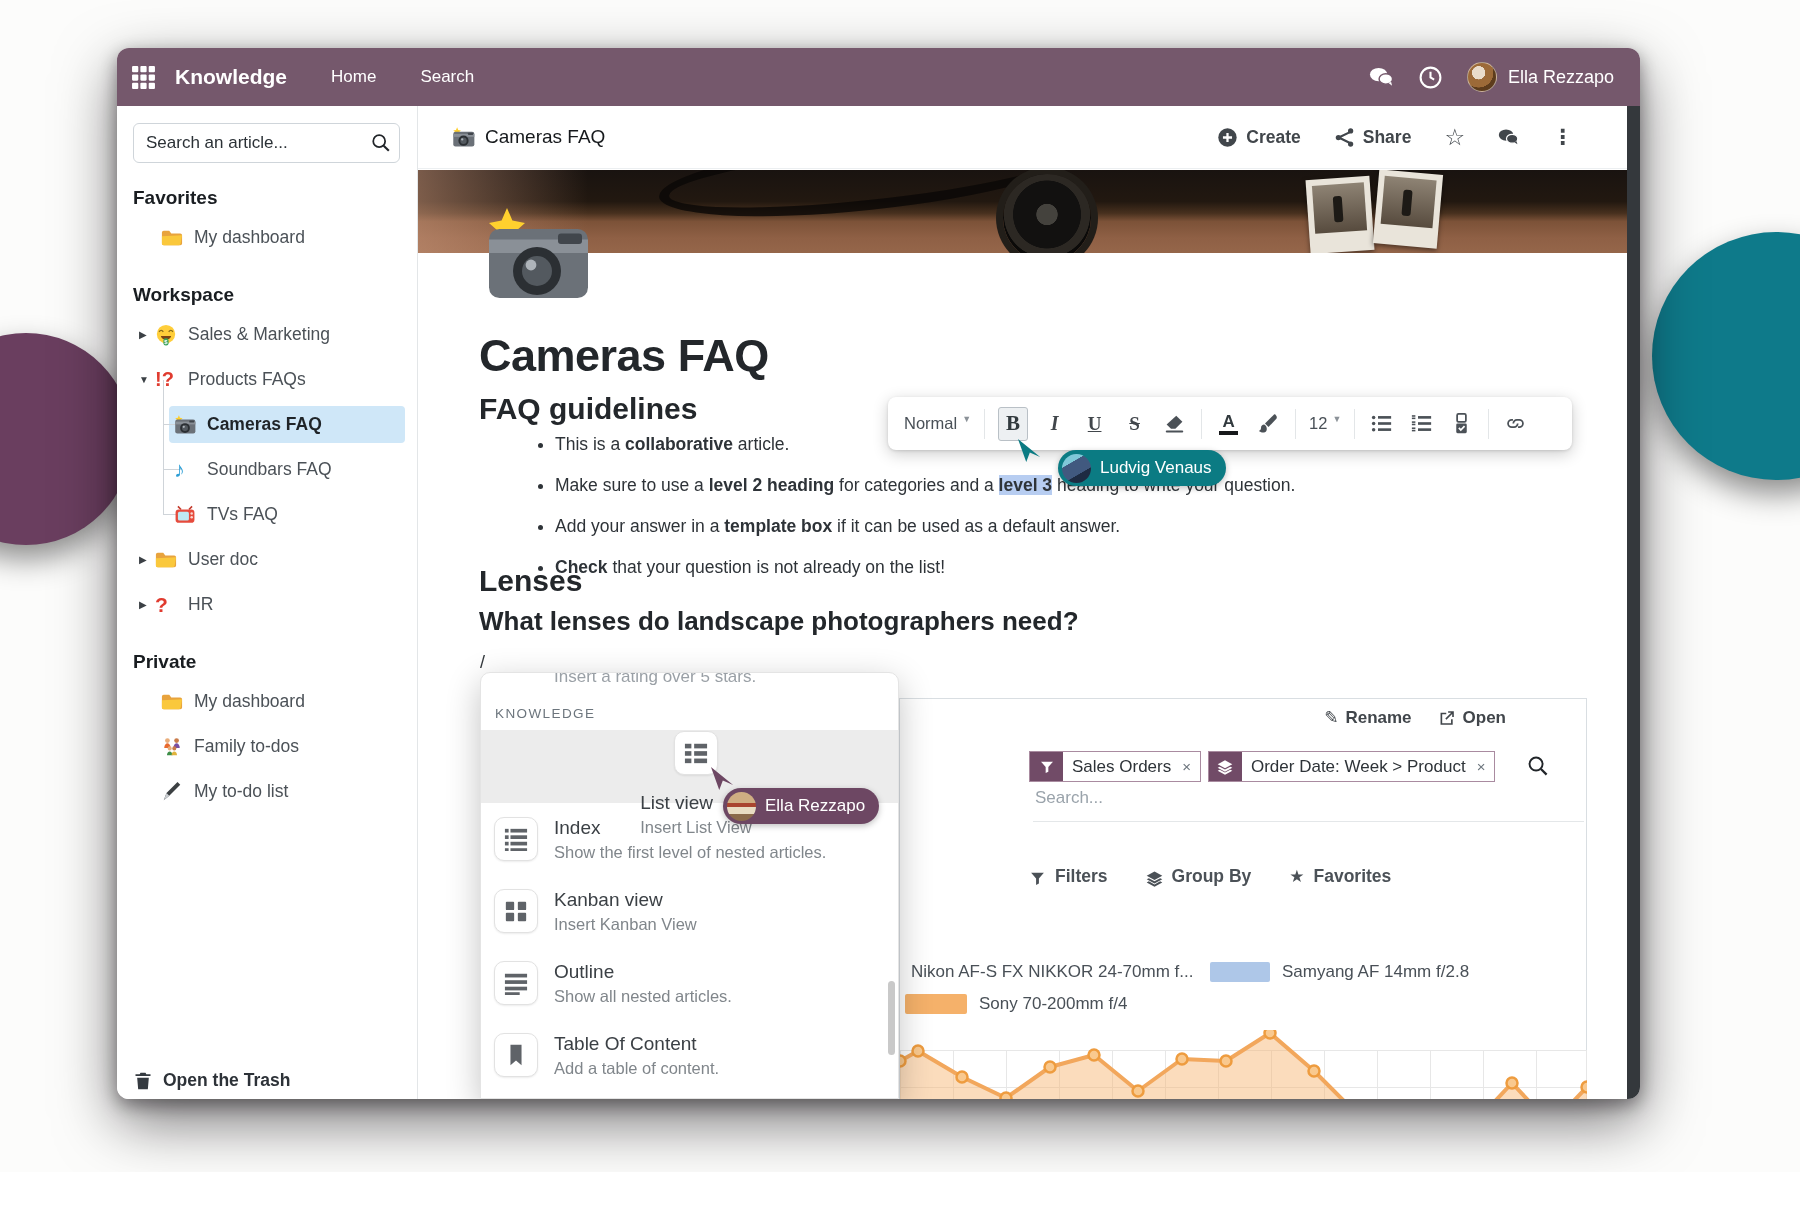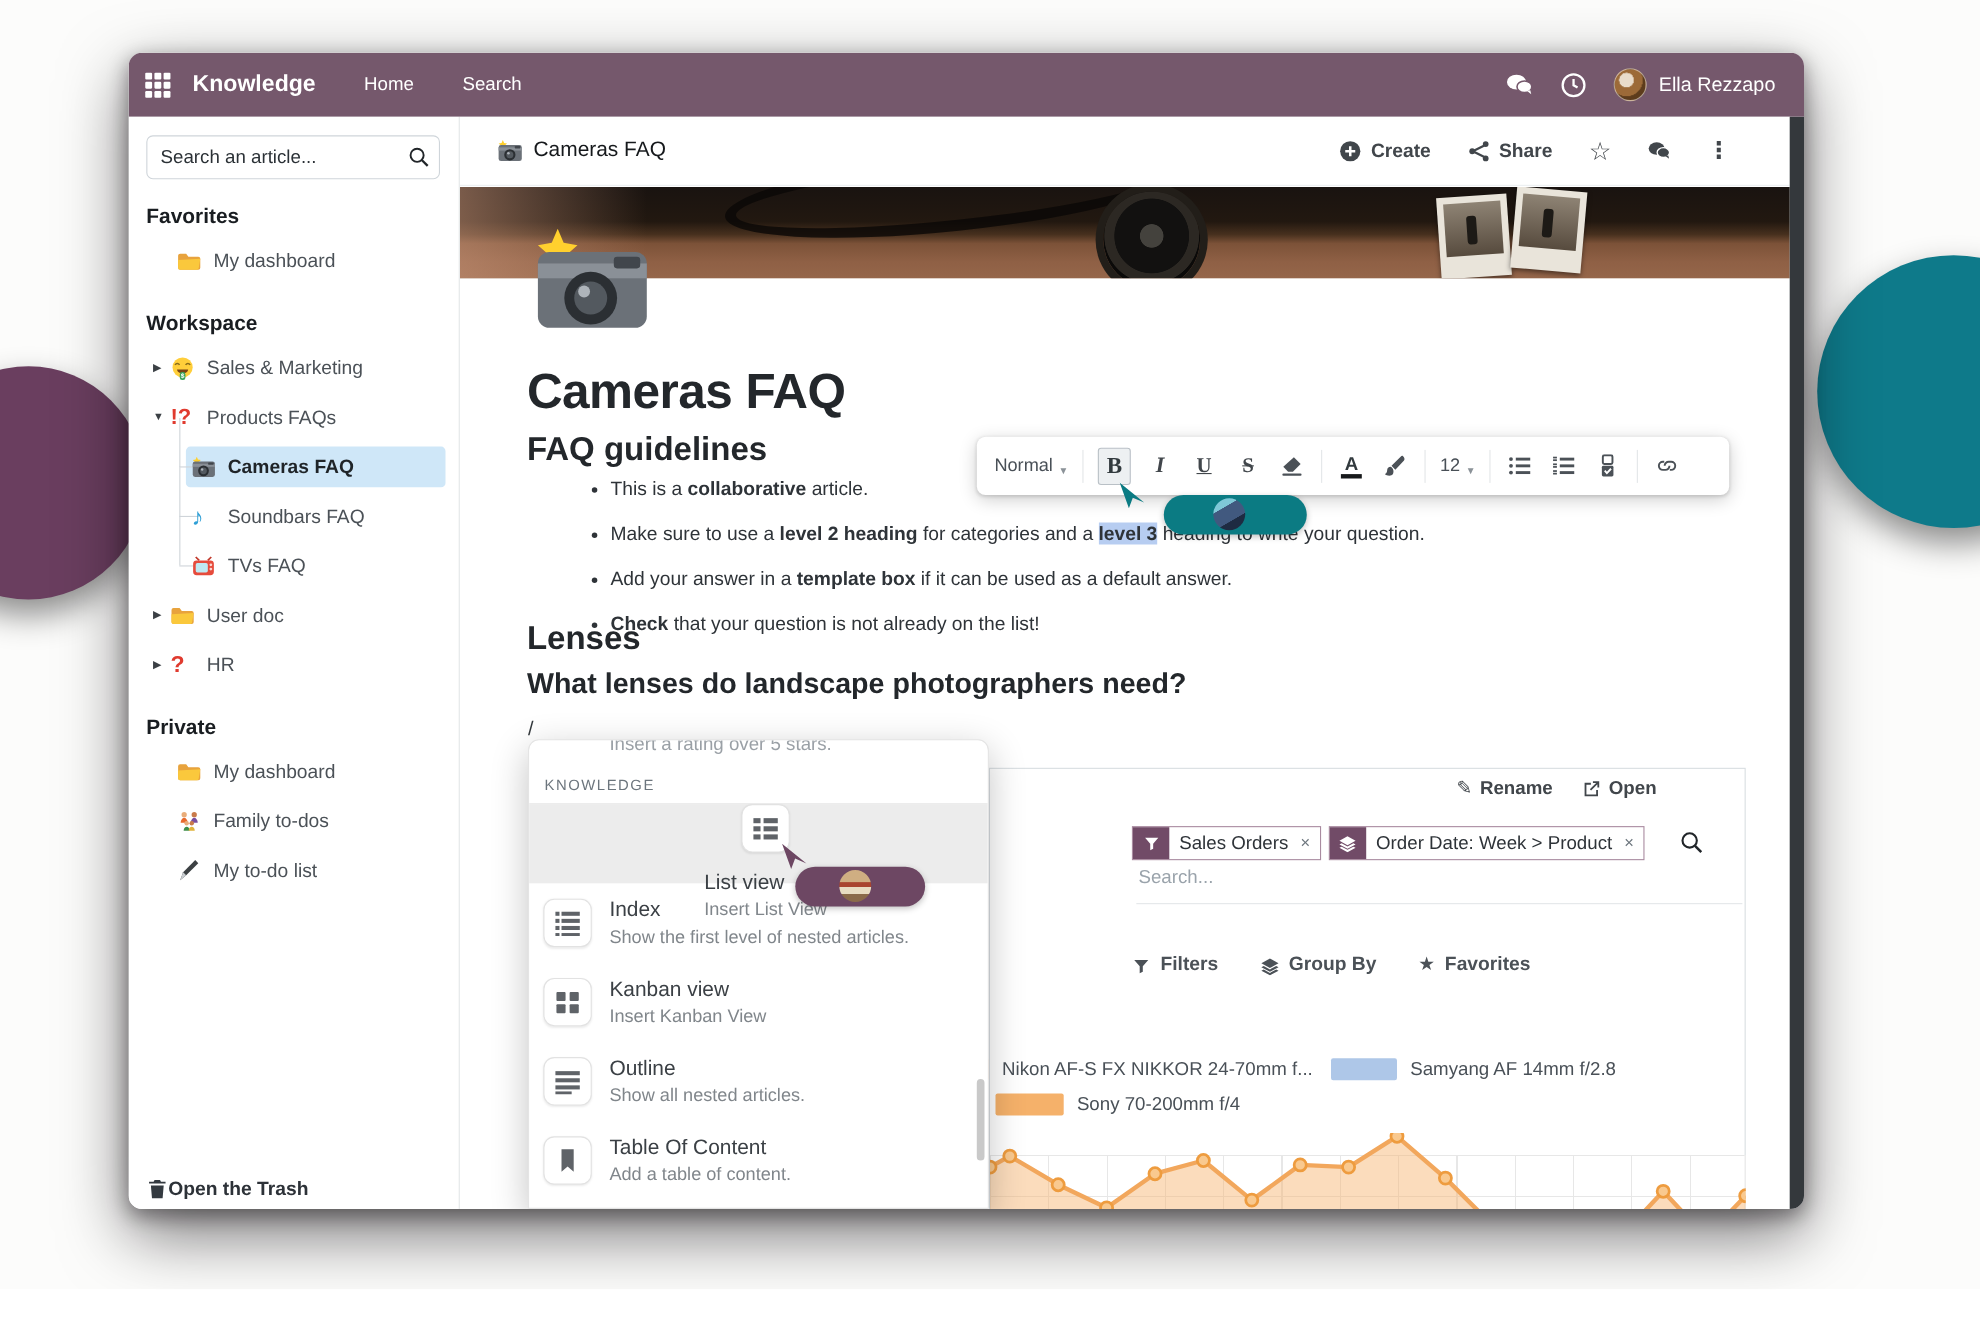--- a/index.html
+++ b/index.html
@@ -35,21 +35,21 @@
   .srow .caret{width:16px;margin-left:6px;font-size:10px;color:#3b4045;flex:0 0 auto;}
   .srow .sp{width:22px;margin-left:6px;flex:0 0 auto;}
   .srow .sic{width:22px;height:22px;margin-right:11px;flex:0 0 auto;}
   .srow.child{padding-left:41px;}
   .srow.child::before{content:"";position:absolute;left:30px;top:-22px;height:45px;border-left:1px solid #cfd4d9;}
   .srow.child::after{content:"";position:absolute;left:30px;top:22px;width:18px;border-top:1px solid #cfd4d9;}
   .srow.child.last-child::before{height:44px;}
   .srow.selected .rowbg{position:absolute;left:36px;right:-4px;top:4px;bottom:4px;background:#CFE7F8;border-radius:4px;z-index:0;}
   .srow>*{position:relative;z-index:1;}
   .srow.selected .slb{font-weight:700;color:#1f2428;}
-  .sb-trash{position:absolute;left:16px;bottom:8px;display:flex;align-items:center;font-size:17.5px;font-weight:600;color:#2d3238;cursor:pointer;}
+  .sb-trash{position:absolute;left:16px;bottom:8px;display:flex;align-items:center;gap:10px;font-size:17.5px;font-weight:600;color:#2d3238;cursor:pointer;}
   .sb-trash .sic{width:20px;height:20px;}
 
   
   .art-header{position:absolute;left:301px;top:58px;width:1209px;height:63px;background:#fff;border-bottom:1px solid #eceff1;z-index:8;display:flex;align-items:center;}
   .bc{display:flex;align-items:center;gap:10px;margin-left:34px;}
   .bc .sic{width:23px;height:21px;}
   .bc-title{font-size:19px;color:#16191c;}
   .art-actions{position:absolute;right:54px;display:flex;align-items:center;gap:33px;}
   .act{display:flex;align-items:center;gap:8px;font-size:17.5px;font-weight:600;color:#41464b;cursor:pointer;}
   .act .sic{width:21px;height:21px;}
@@ -78,36 +78,36 @@
   .bullets .b{font-weight:700;}
   .bullets .hl{background:#B7CDF1;}
   .h2b{position:absolute;left:362px;top:516px;font-size:30px;font-weight:700;color:#23272b;z-index:3;}
   .h3a{position:absolute;left:362px;top:558px;font-size:26px;font-weight:700;color:#23272b;z-index:3;}
   .typed{position:absolute;left:363px;top:604px;font-size:18px;color:#33383c;z-index:3;}
 
   
   .toolbar{position:absolute;left:771px;top:349px;width:684px;height:53px;background:#fff;border-radius:8px;z-index:45;
     box-shadow:0 4px 16px rgba(0,0,0,.2),0 1px 3px rgba(0,0,0,.12);display:flex;align-items:center;gap:13px;padding:0 16px;}
   .tb-sep{width:1px;height:30px;background:#e3e6e8;flex:0 0 auto;}
-  .tb-lbl{font-size:16.5px;color:#495057;display:flex;align-items:flex-end;gap:5px;white-space:nowrap;}
+  .tb-lbl{font-size:16.5px;color:#495057;display:flex;align-items:flex-start;gap:5px;white-space:nowrap;}
   .tb-caret{font-size:9px;color:#8b9298;}
   .tb-btn{display:flex;align-items:center;justify-content:center;width:27px;height:34px;cursor:pointer;}
   .tb-btn .sic{width:21px;height:21px;}
   .tb-b{background:#edf0f2;border:1px solid #b9c0c6;border-radius:3px;font-family:"Liberation Serif","DejaVu Serif",serif;font-size:21px;font-weight:700;color:#323a3e;width:30px;}
   .tb-i{font-family:"Liberation Serif","DejaVu Serif",serif;font-size:20px;font-style:italic;font-weight:700;color:#41464b;}
   .tb-u{font-family:"Liberation Serif","DejaVu Serif",serif;font-size:19px;font-weight:700;text-decoration:underline;color:#41464b;}
   .tb-s{font-family:"Liberation Serif","DejaVu Serif",serif;font-size:19px;font-weight:700;text-decoration:line-through;color:#41464b;}
   .tb-a{flex-direction:column;gap:1px;}
   .tb-a .al{font-size:17px;font-weight:700;color:#323a3e;line-height:1;}
   .tb-a .bar{width:19px;height:4px;background:#17191b;}
 
   
   .cursor{position:absolute;width:27px;height:27px;z-index:60;}
   .pill{position:absolute;height:36px;border-radius:18px;display:flex;align-items:center;gap:9px;padding:3px 14px 3px 4px;z-index:60;
-    box-shadow:0 2px 6px rgba(0,0,0,.25);flex-direction:column;}
+    box-shadow:0 2px 6px rgba(0,0,0,.25);}
   .pill .pav{width:29px;height:29px;border-radius:50%;flex:0 0 auto;}
   .pill .pname{color:#fff;font-size:17px;white-space:nowrap;}
   .pav-ludvig{background:linear-gradient(150deg,#7fc8d8 0 30%,#41597f 31% 65%,#1e2b42 66%);}
   .pav-ella{background:linear-gradient(180deg,#cfae82 0 38%,#a9452f 39% 52%,#e8dcc2 53% 75%,#8a6a4a 76%);}
 
   
   .powerbox{position:absolute;left:363px;top:624px;width:419px;height:427px;background:#fff;border:1px solid #e4e4e4;border-radius:10px 10px 0 0;
     box-shadow:0 10px 34px rgba(0,0,0,.24);z-index:50;overflow:hidden;}
   .pb-partial{height:21px;overflow:hidden;padding-left:73px;}
   .pb-partial span{display:block;margin-top:-6px;color:#9aa0a6;font-size:17px;}

